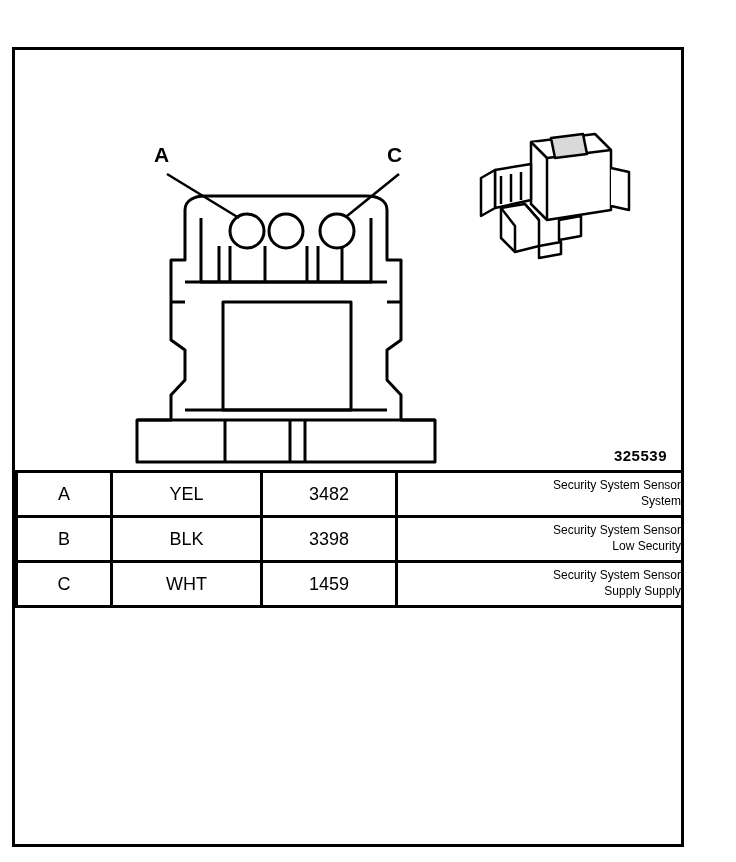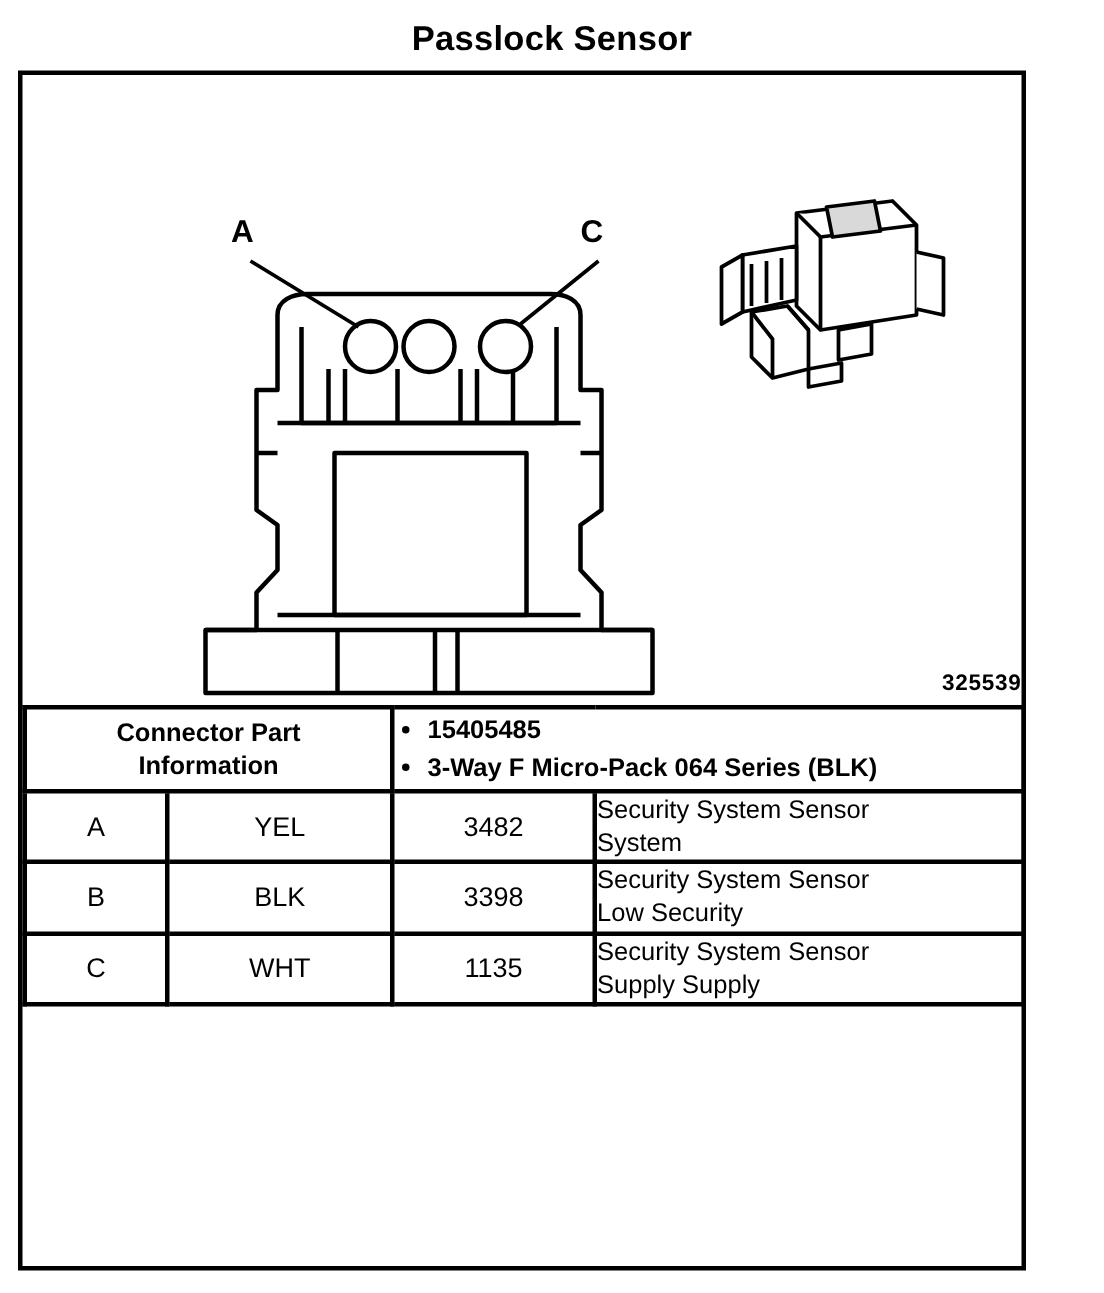--- a/index.html
+++ b/index.html
@@ -43,21 +43,21 @@
   .illus {
     position: absolute;
     left: 0;
     top: 0;
     width: 666px;
     height: 420px;
   }
   .illus svg { display: block; }
   .part-number {
     position: absolute;
-    right: 0;
+    right: 14px;
     bottom: 6px;
     font-size: 15px;
     font-weight: bold;
     letter-spacing: 0.5px;
   }
   .callout-a, .callout-c {
     position: absolute;
     font-size: 21px;
     font-weight: bold;
   }
@@ -107,33 +107,32 @@
     padding: 8px 4px;
     height: 54px;
   }
   .cell-center {
     text-align: center;
     font-size: 18px;
     padding: 12px 4px;
     height: 42px;
   }
   .cell-func {
-    text-align: left;
-    font-size: 17px;
+    text-align: right;
+    font-size: 12px;
     line-height: 1.3;
     padding: 8px 10px;
     height: 42px;
   }
 </style>
 </head>
 <body>
 
 <div class="page">
 
-  <div class="title">Passlock Sensor</div>
 
   <div class="outer-box">
 
     <div class="illus">
       <svg width="666" height="420" viewBox="0 0 666 420">
         <g fill="none" stroke="#000" stroke-width="3" stroke-linejoin="round">
 
           <path d="M170 160
                    C170 150, 180 146, 190 146
                    L352 146
@@ -217,53 +216,41 @@
 
     <table class="tbl">
       <colgroup>
         <col style="width:95px">
         <col style="width:150px">
         <col style="width:135px">
         <col style="width:286px">
       </colgroup>
       <tbody>
         <tr>
-          <td colspan="2" class="cpi-label">
-            <div>Connector Part</div>
-            <div>Information</div>
-          </td>
-          <td colspan="2" class="cpi-list">
-            <ul>
-              <li>15405485</li>
-              <li>3-Way F Micro-Pack 064 Series (BLK)</li>
-            </ul>
-          </td>
-        </tr>
-        <tr>
           <td class="cell-center">A</td>
           <td class="cell-center">YEL</td>
           <td class="cell-center">3482</td>
           <td class="cell-func">
             <div>Security System Sensor</div>
             <div>System</div>
           </td>
         </tr>
         <tr>
           <td class="cell-center">B</td>
           <td class="cell-center">BLK</td>
           <td class="cell-center">3398</td>
           <td class="cell-func">
             <div>Security System Sensor</div>
             <div>Low Security</div>
           </td>
         </tr>
         <tr>
           <td class="cell-center">C</td>
           <td class="cell-center">WHT</td>
-          <td class="cell-center">1135</td>
+          <td class="cell-center">1459</td>
           <td class="cell-func">
             <div>Security System Sensor</div>
             <div>Supply Supply</div>
           </td>
         </tr>
       </tbody>
     </table>
 
   </div>
 </div>

